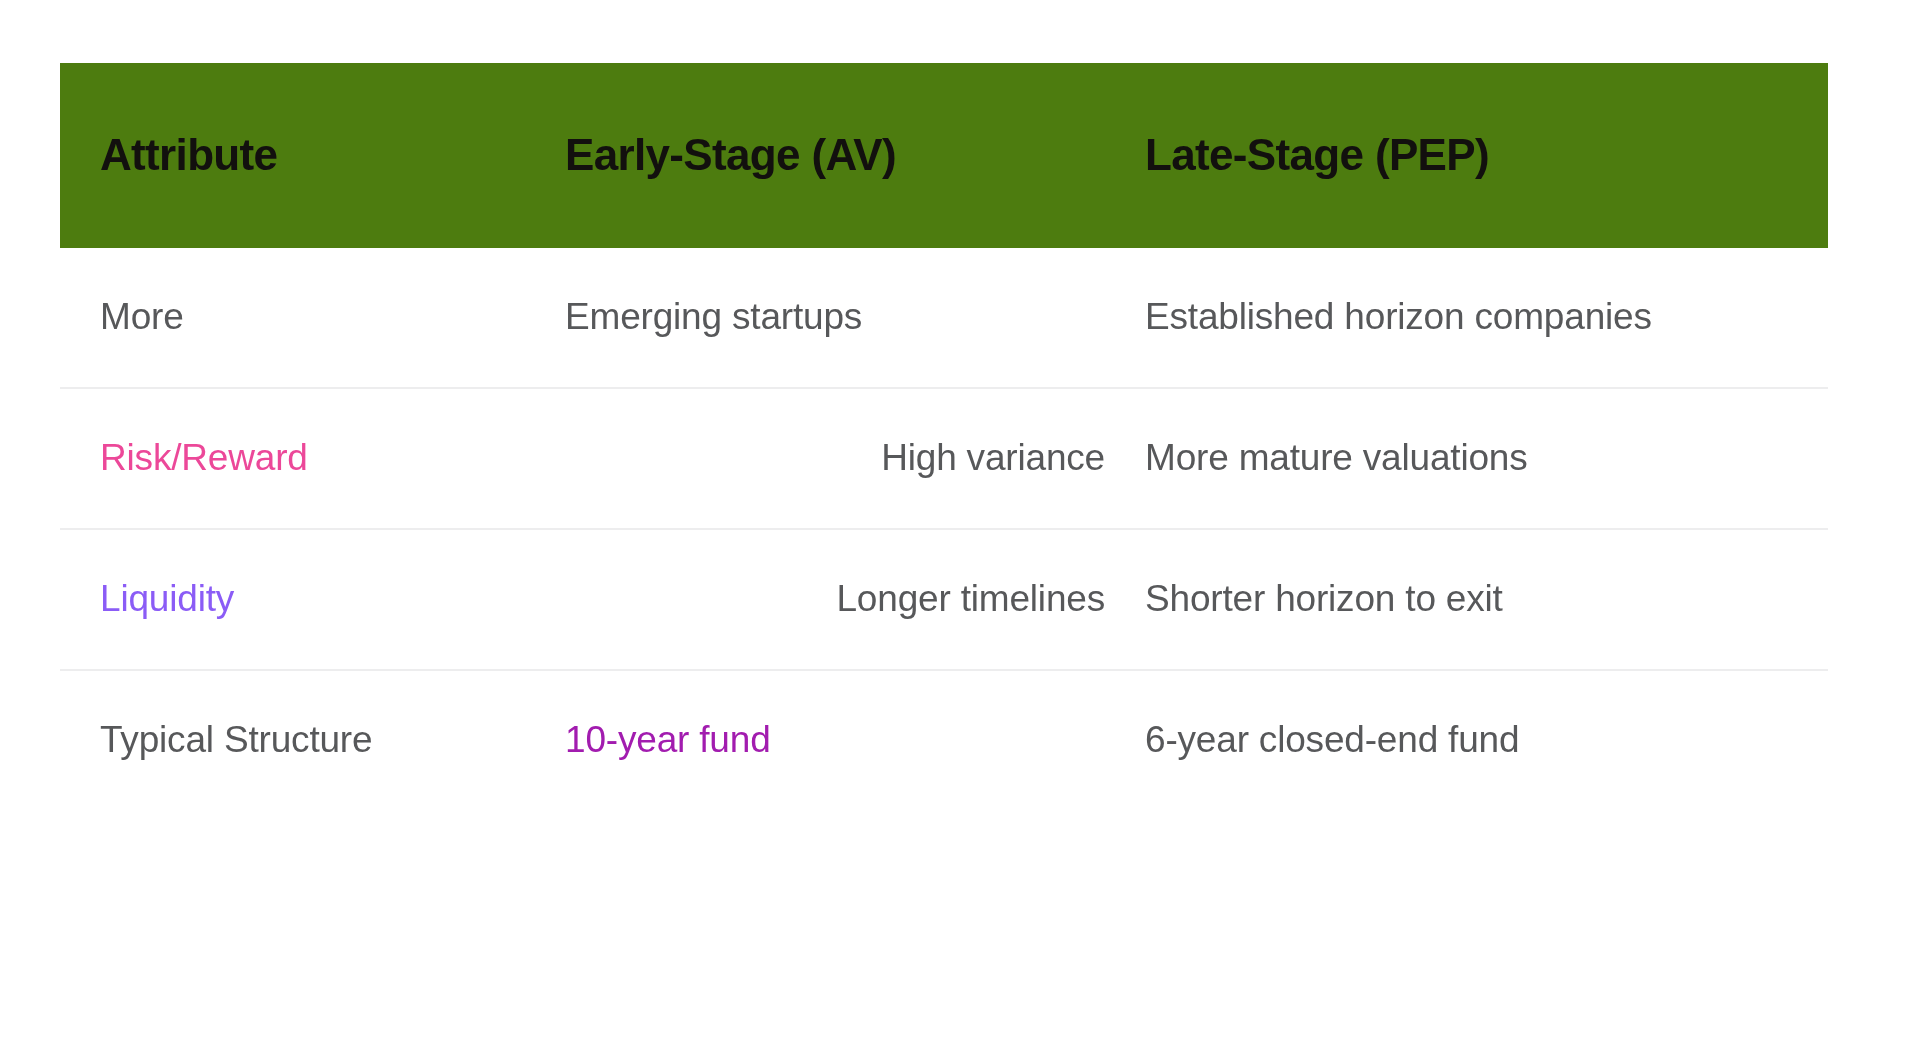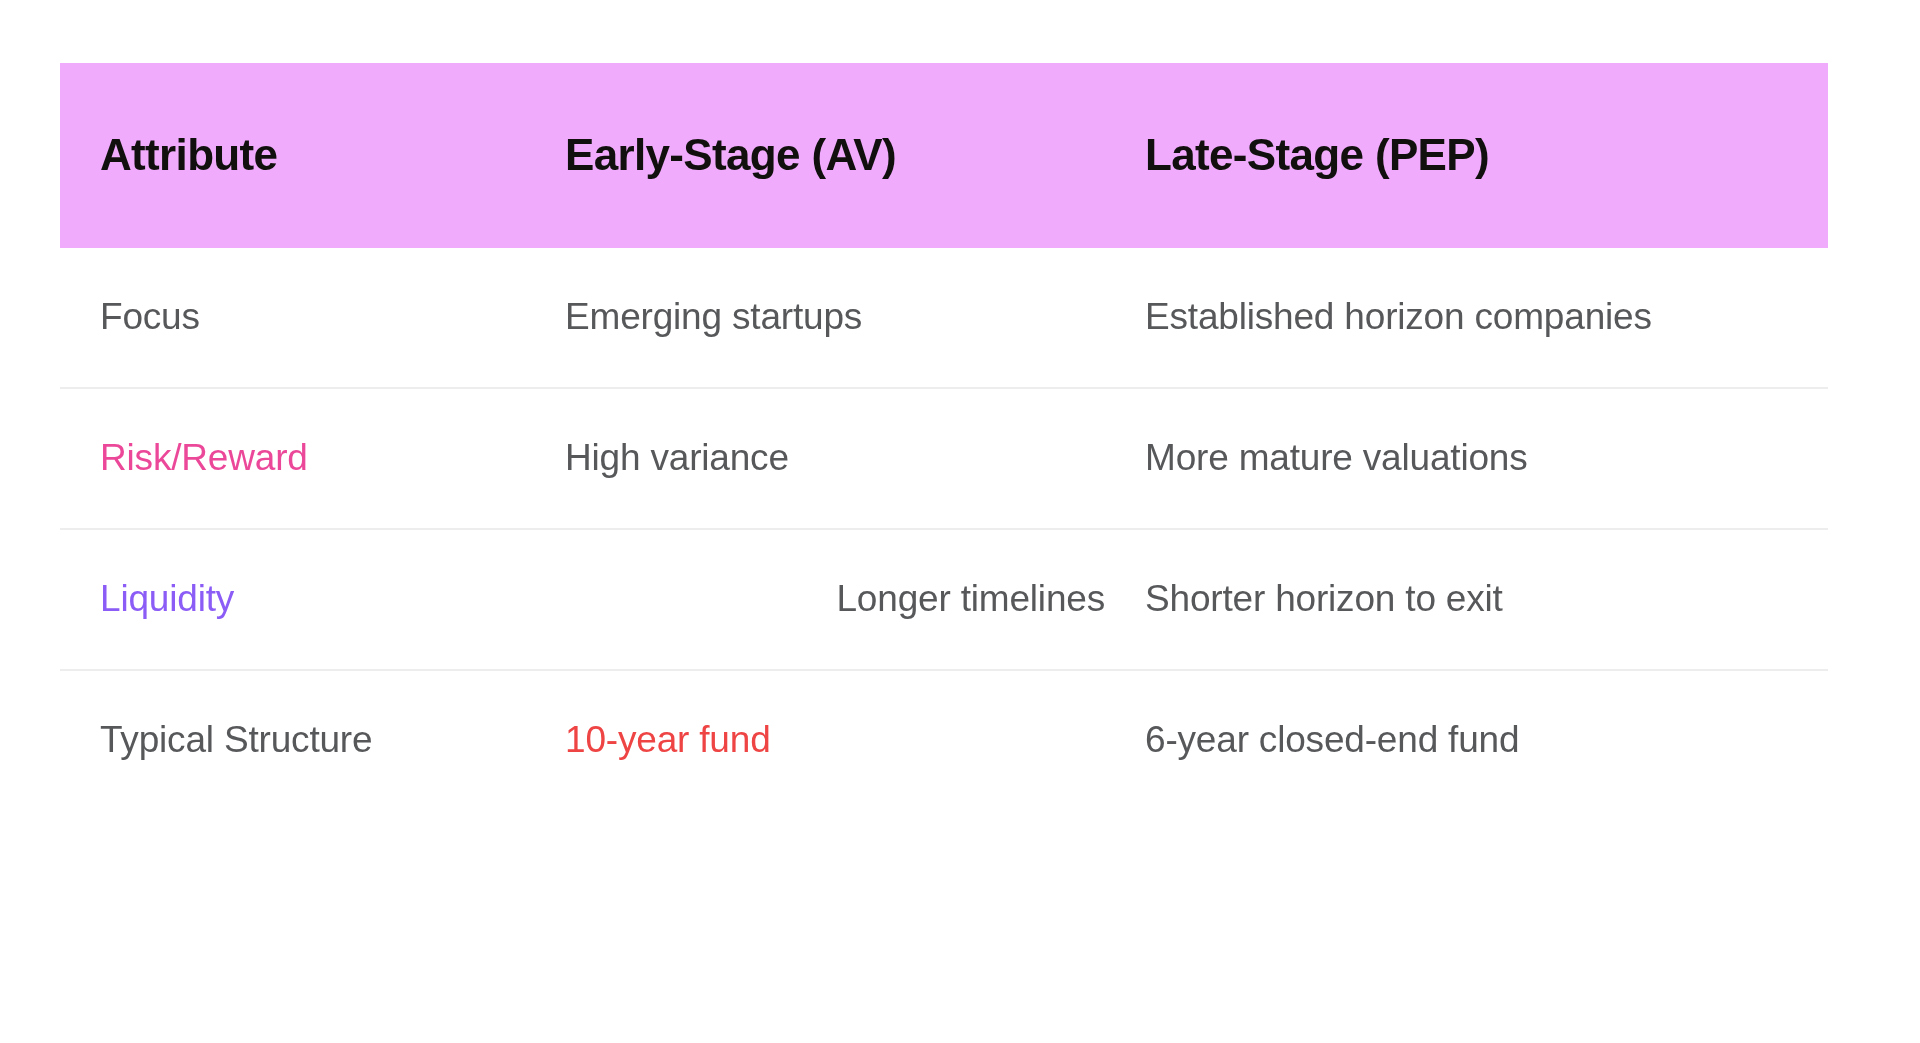--- a/index.html
+++ b/index.html
@@ -83,44 +83,44 @@
 <div class="page" style="background: rgb(255, 255, 255);">
 
   <div class="table-wrap">
     <table class="comparison">
       <colgroup>
         <col class="c-attr">
         <col class="c-early">
         <col class="c-late">
       </colgroup>
       <thead>
-        <tr style="background: #f0abfc;">
+        <tr style="background: #4d7c0f;">
           <th style="color: rgb(18, 16, 14);">Attribute</th>
           <th style="color: rgb(18, 16, 14);">Early-Stage (AV)</th>
           <th style="color: rgb(18, 16, 14);">Late-Stage (PEP)</th>
         </tr>
       </thead>
       <tbody>
         <tr>
-          <td style="color: rgb(87, 88, 90);">Focus</td>
+          <td style="color: rgb(87, 88, 90);">More</td>
           <td style="color: rgb(87, 88, 90);">Emerging startups</td>
           <td style="color: rgb(87, 88, 90);">Established horizon companies</td>
         </tr>
         <tr>
           <td style="color: #ec4899; border-top: 2px solid rgb(237, 237, 238); margin-top: 44px;">Risk/Reward</td>
-          <td style="color: rgb(87, 88, 90); border-top: 2px solid rgb(237, 237, 238);">High variance</td>
+          <td style="color: rgb(87, 88, 90); border-top: 2px solid rgb(237, 237, 238); text-align: right;">High variance</td>
           <td style="color: rgb(87, 88, 90); border-top: 2px solid rgb(237, 237, 238);">More mature valuations</td>
         </tr>
         <tr>
           <td style="color: #8b5cf6; border-top: 2px solid rgb(237, 237, 238);">Liquidity</td>
           <td style="color: rgb(87, 88, 90); border-top: 2px solid rgb(237, 237, 238); text-align: right;">Longer timelines</td>
           <td style="color: rgb(87, 88, 90); border-top: 2px solid rgb(237, 237, 238);">Shorter horizon to exit</td>
         </tr>
         <tr>
           <td style="color: rgb(87, 88, 90); border-top: 2px solid rgb(237, 237, 238);">Typical Structure</td>
-          <td style="color: #ef4444; border-top: 2px solid rgb(237, 237, 238);">10-year fund</td>
+          <td style="color: #a21caf; border-top: 2px solid rgb(237, 237, 238);">10-year fund</td>
           <td style="color: rgb(87, 88, 90); border-top: 2px solid rgb(237, 237, 238);">6-year closed-end fund</td>
         </tr>
       </tbody>
     </table>
   </div>
 
 </div>
 
 </body></html>

